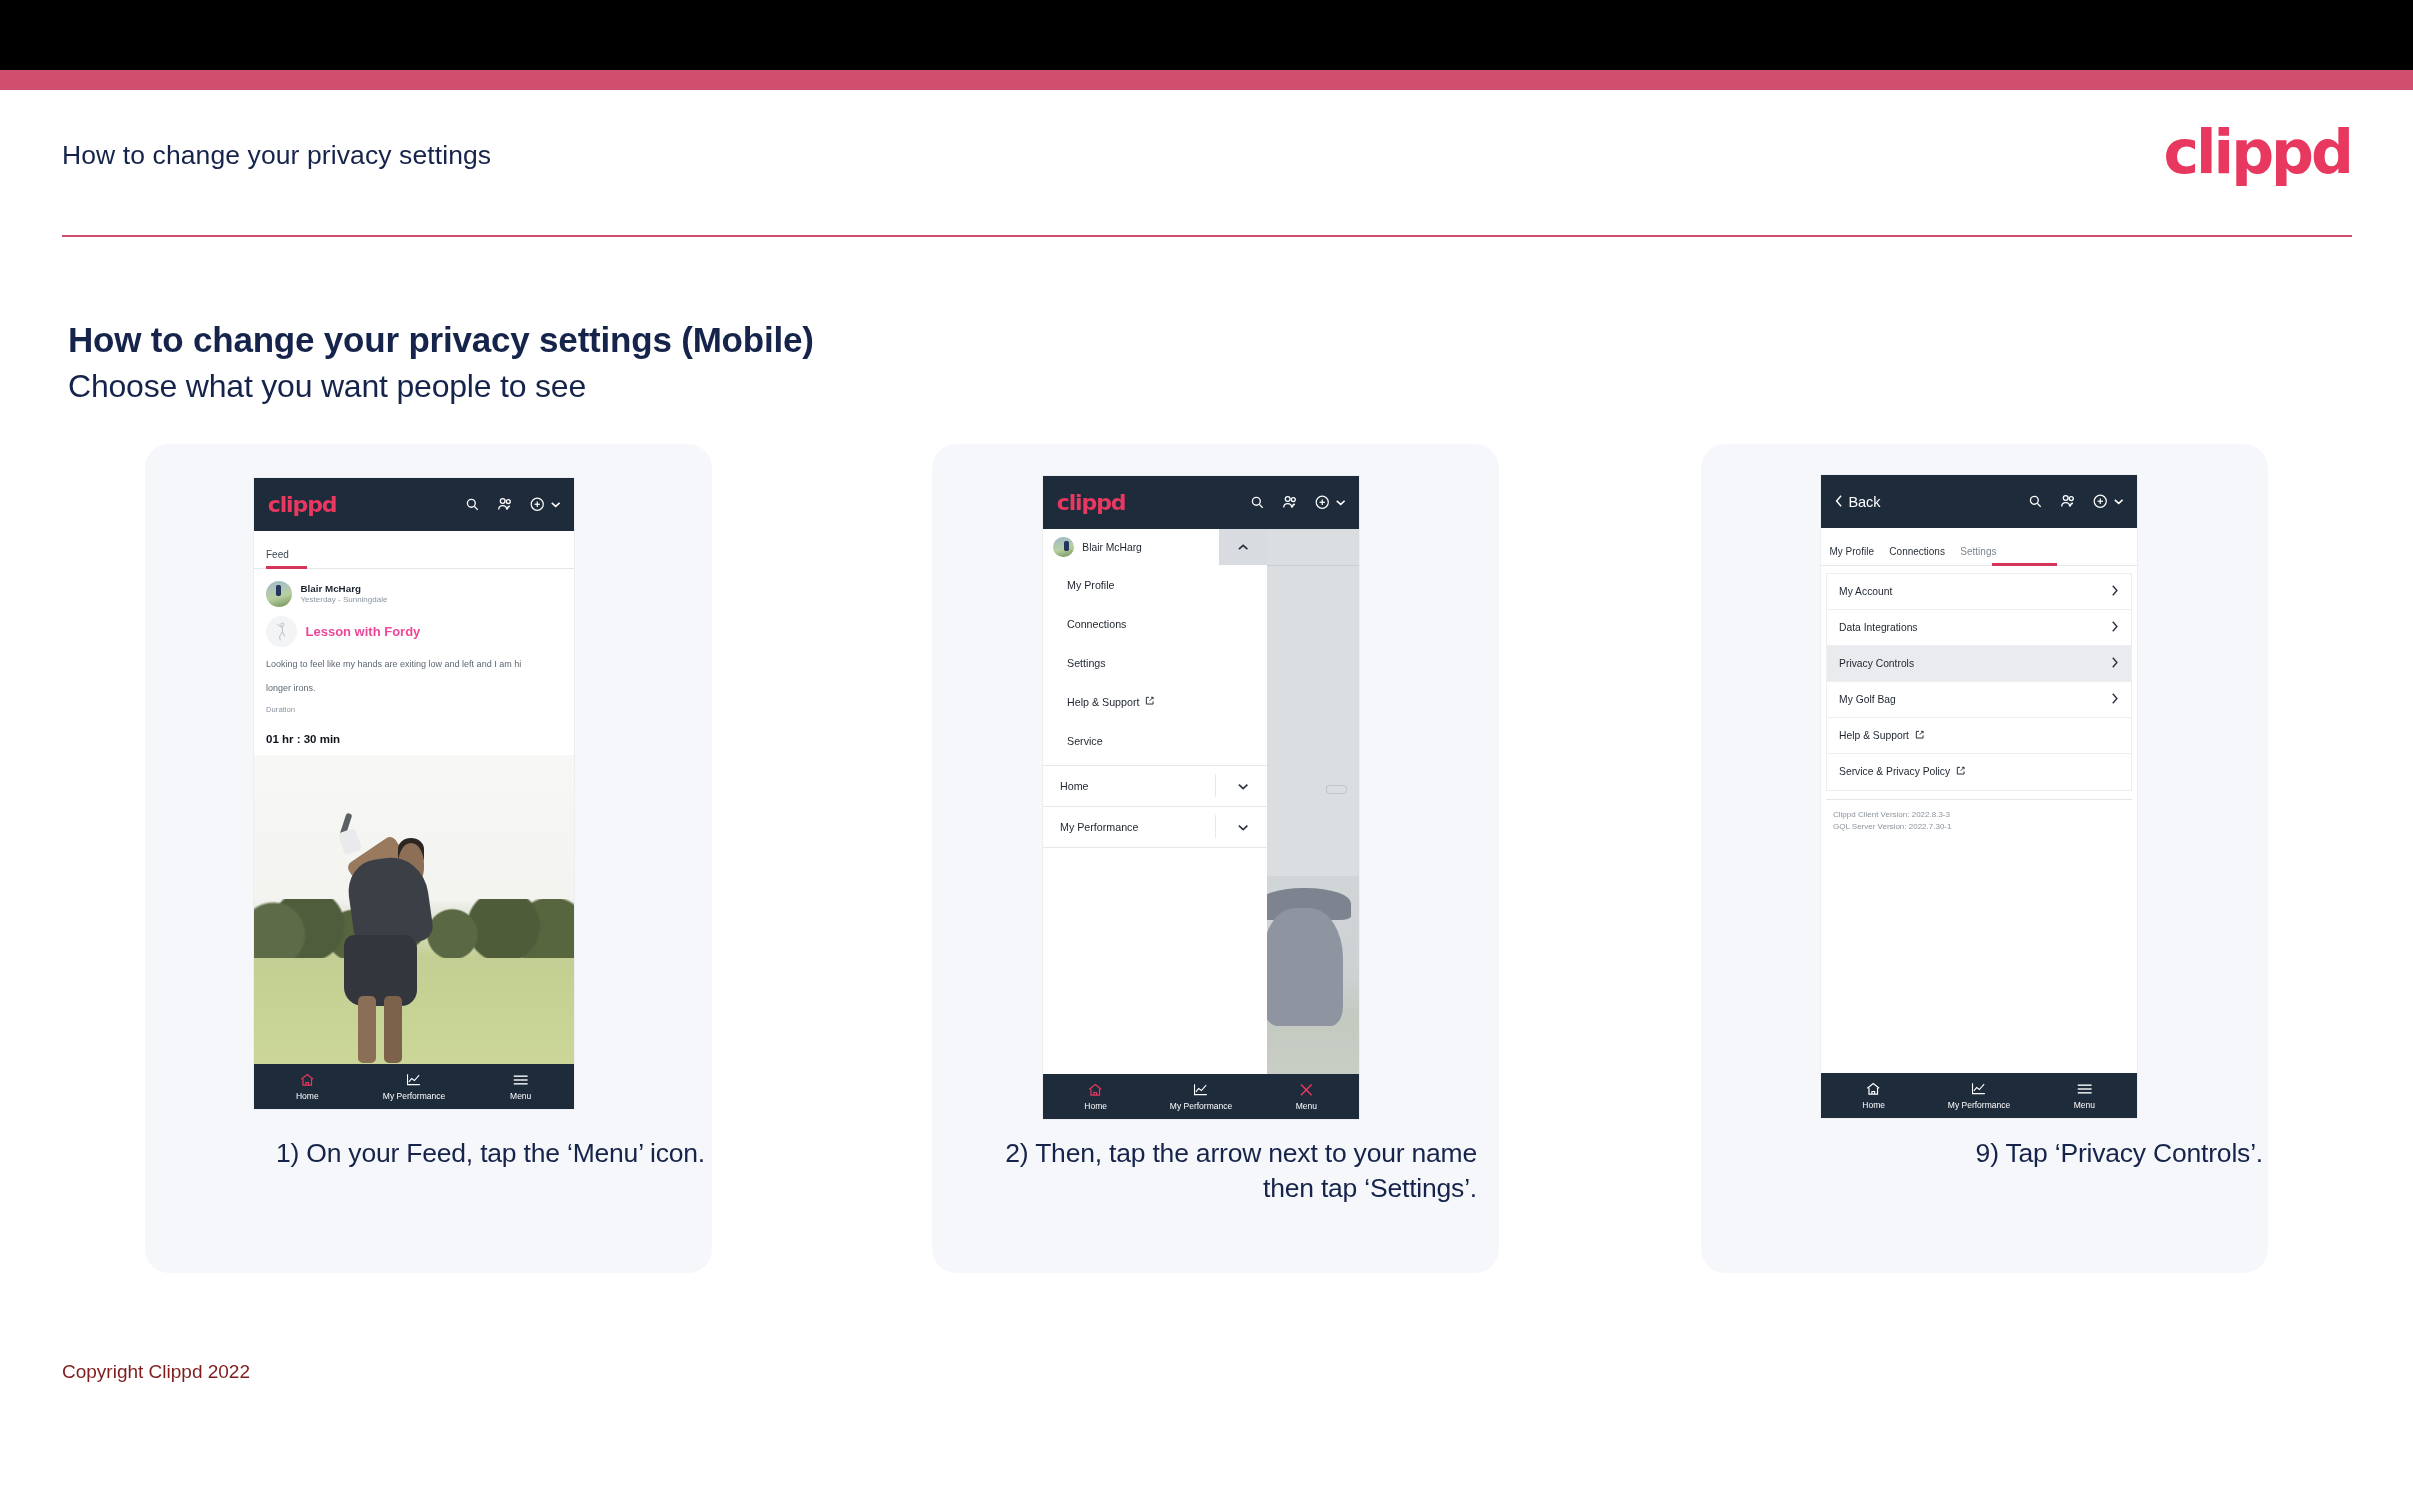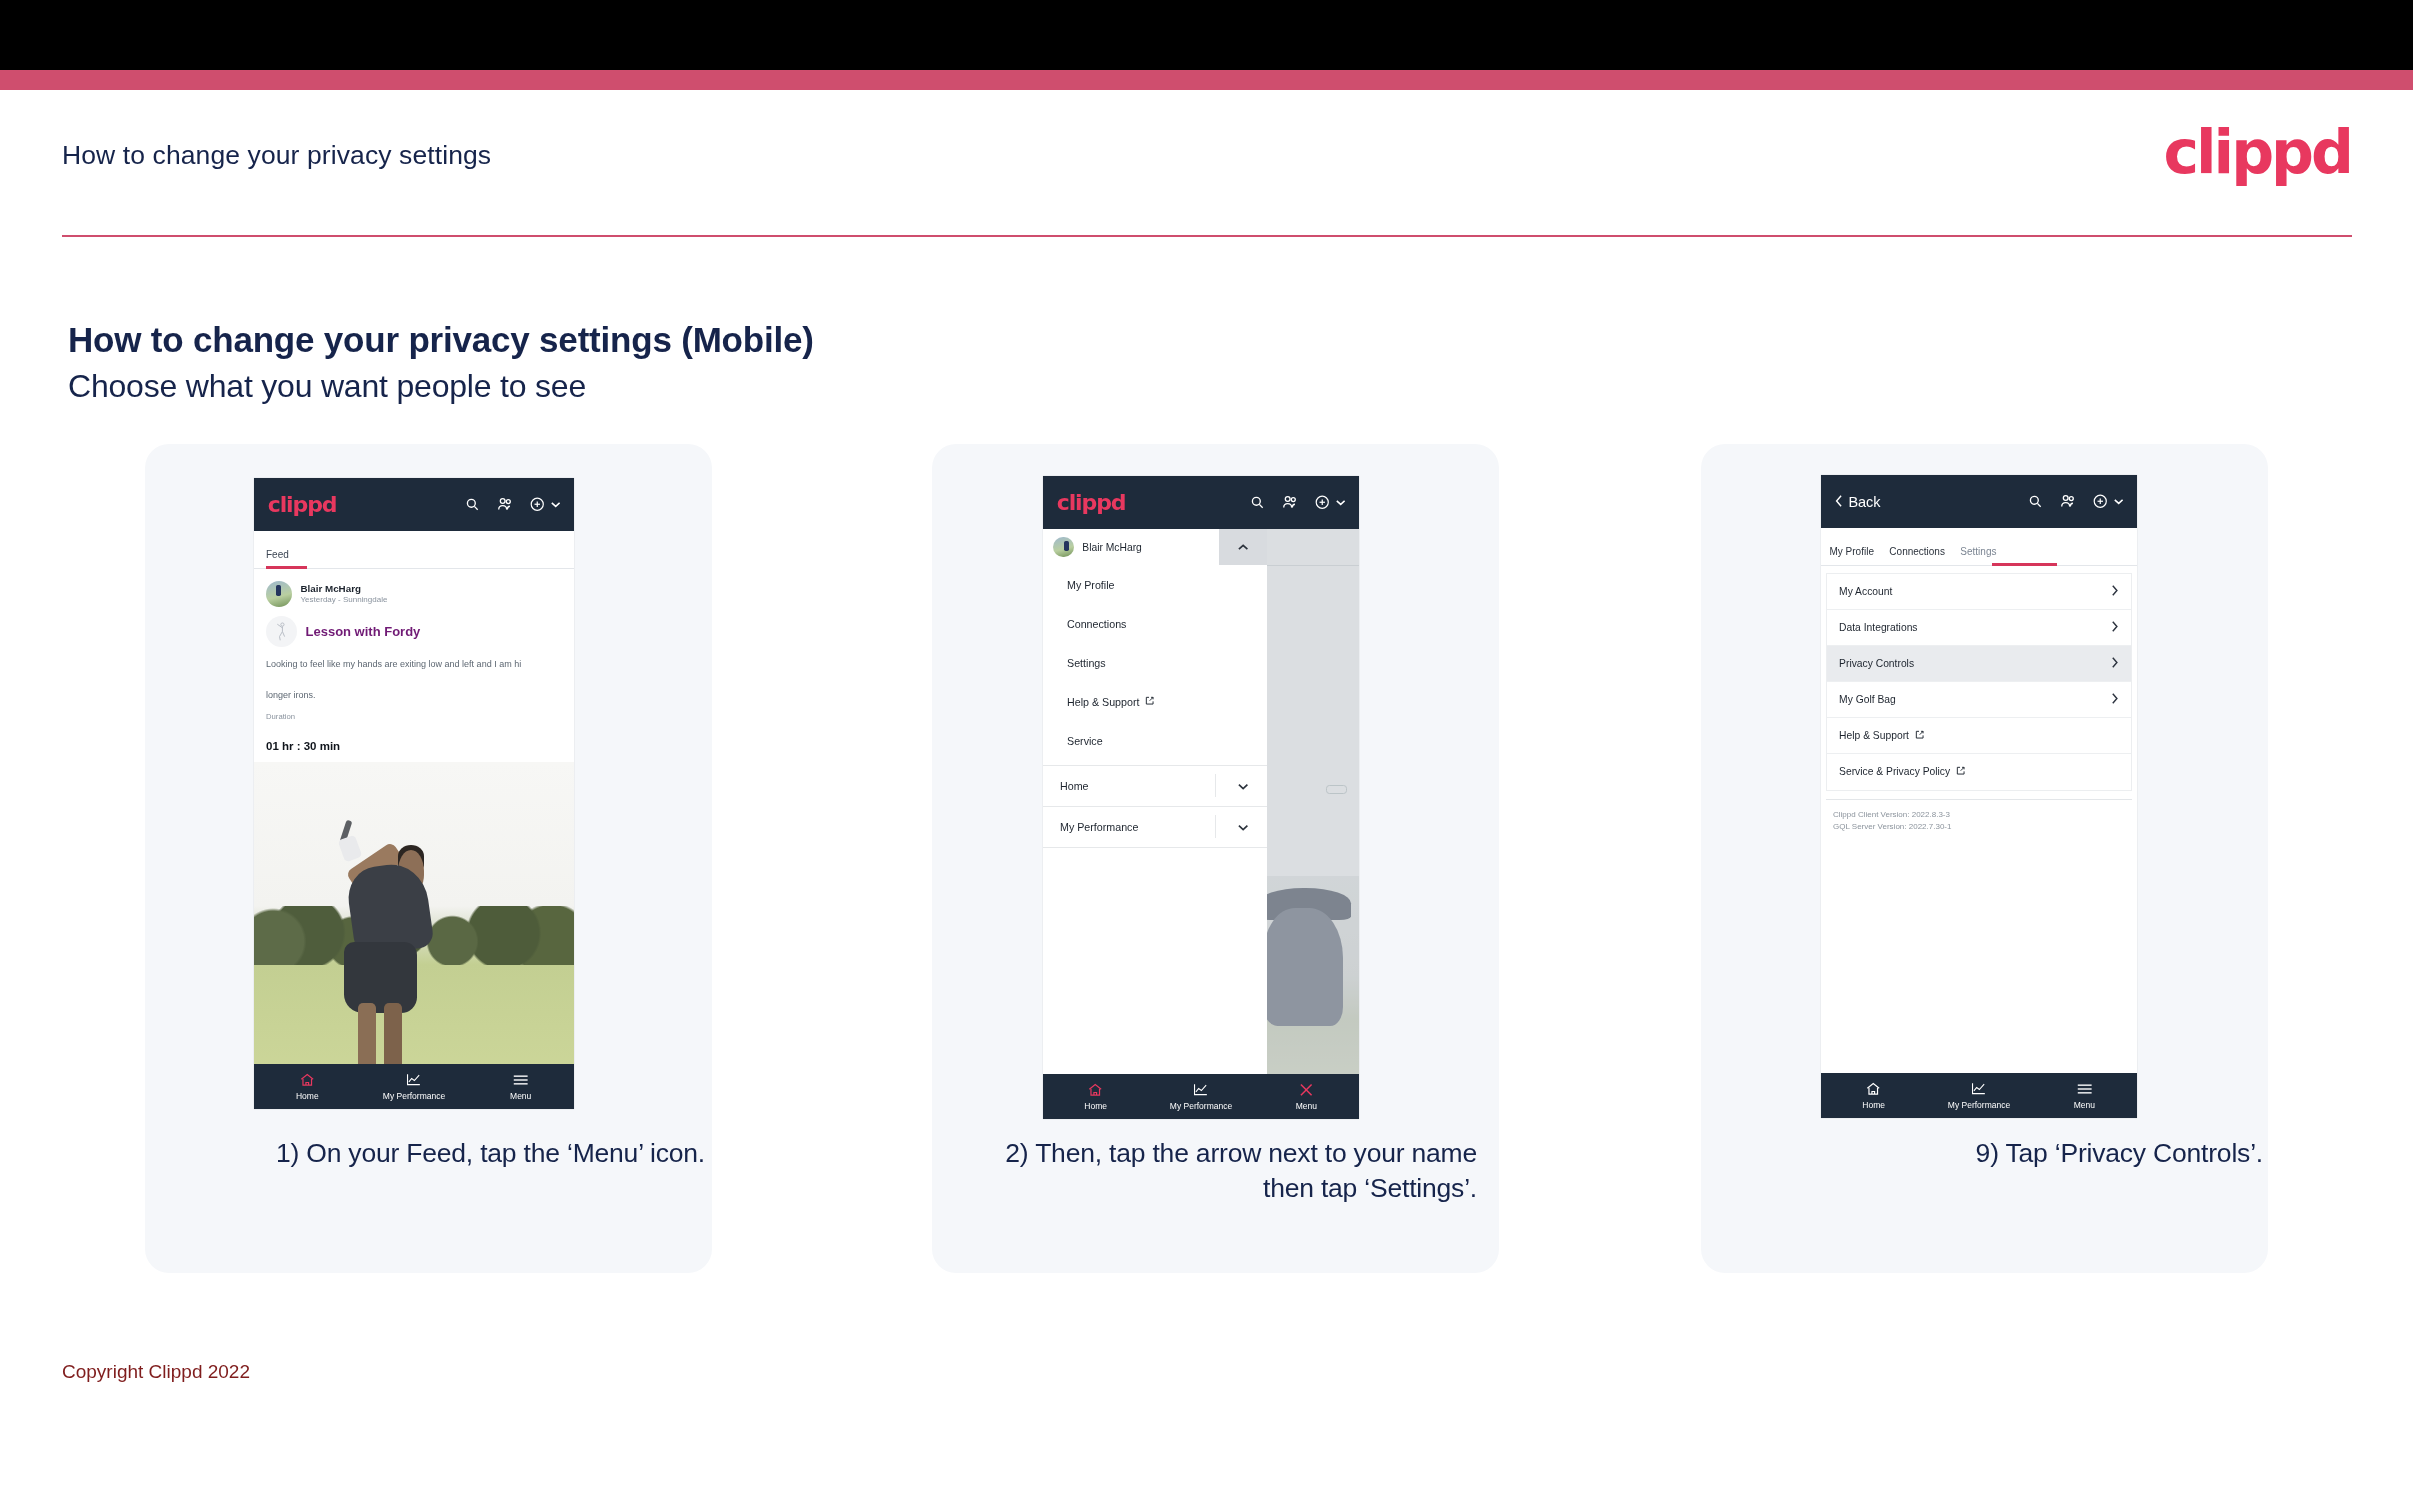--- a/index.html
+++ b/index.html
@@ -98,21 +98,21 @@
     background:#24355e; border-radius:1.7px;
   }
   .post-name { font-size:9.8px; font-weight:bold; color:#1c232d; line-height:1.25; }
   .post-meta { font-size:8px; color:#8a939e; line-height:1.3; }
 
   .lesson-row { display:flex; align-items:center; gap:8.5px; margin-top:8.5px; }
   .lesson-icon {
     width:31px; height:31px; border-radius:50%; background:#f3f4f6;
     display:flex; align-items:center; justify-content:center; flex:none;
   }
-  .lesson-title { font-size:13px; font-weight:bold; color:#701a75;text-align:center; }
+  .lesson-title { font-size:13px; font-weight:bold; color:#ec4899;text-align:center; }
 
   .post-body { margin-top:10.3px; font-size:9px; color:#5d6772; line-height:1.65;
                white-space:nowrap; overflow:hidden; }
   .dur-label { margin-top:9.4px; font-size:7.7px; color:#8a939e; }
   .dur-value { margin-top:19px; font-size:11.5px; font-weight:bold; color:#10151c; }
 
   .photo {
     margin-top:10.3px; height:327px; position:relative; overflow:hidden;
     background:linear-gradient(#f7f7f5 0%, #f3f3f0 44%, #dfe3d2 50%, #c3cf92 62%, #cdd79a 100%);
   }
@@ -304,21 +304,21 @@
                   <path d="M11 6v7"></path>
                   <path d="M11 8 4 3"></path>
                 <path d="M11 13 7 20l1 5"></path>
                   <path d="M11 13l3 7"></path>
               </svg>
             </div>
             <div class="lesson-title">Lesson with Fordy</div>
           </div>
 
           <div class="post-body">Looking to feel like my hands are exiting low and left and I am hi</div>
-          <div class="post-body l2" style="margin-top:16px">longer irons.</div>
+          <div class="post-body l2" style="margin-top:9px">longer irons.</div>
 
           <div class="dur-label">Duration</div>
           <div class="dur-value">01 hr : 30 min</div>
         </div>
 
         <div class="photo">
           <div class="trees"></div>
           <div class="golfer">
             <div class="g-club"></div>
             <div class="g-glove"></div>

